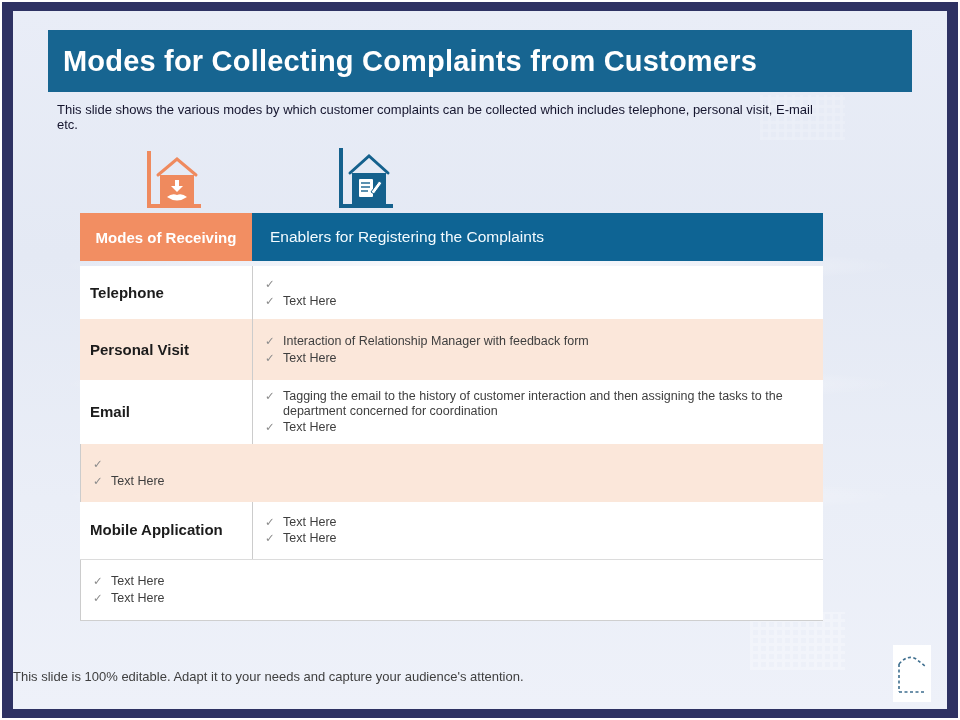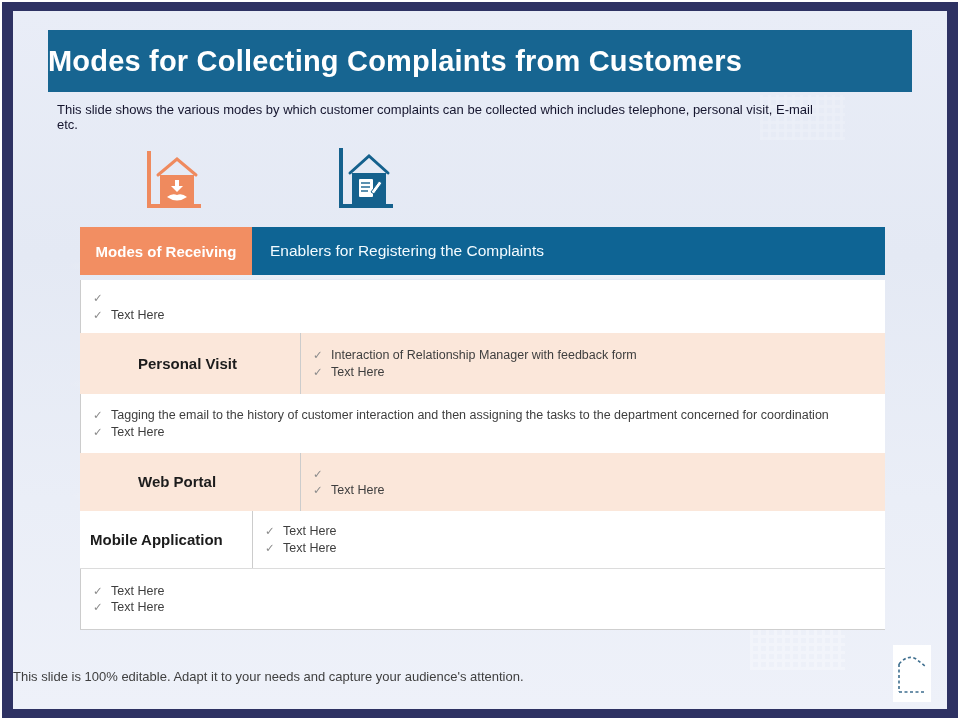--- a/index.html
+++ b/index.html
@@ -12,38 +12,38 @@
   .swoosh{position:absolute;left:0;width:100%;height:26px;pointer-events:none;
           background:radial-gradient(ellipse 60% 100% at 50% 50%,rgba(255,255,255,.85),rgba(255,255,255,0) 75%);}
   .sw1{top:242px;}.sw2{top:360px;}.sw3{top:472px;}
   .watermark{position:absolute;opacity:.28;pointer-events:none;
     background:repeating-linear-gradient(0deg,rgba(255,255,255,.9) 0 3px,transparent 3px 8px),
                repeating-linear-gradient(90deg,rgba(255,255,255,.9) 0 3px,transparent 3px 8px);}
   .wm-top{left:747px;top:84px;width:85px;height:45px;opacity:.18;}
   .wm-bottom{left:737px;top:601px;width:95px;height:58px;}
 
   .title-banner{position:absolute;left:35px;top:19px;width:864px;height:62px;
-    background:#176591;display:flex;align-items:center;box-sizing:border-box;}
+    background:#176591;display:flex;align-items:center;padding-left:15px;box-sizing:border-box;}
   .title-banner h1{margin:0;color:#ffffff;font-size:29px;font-weight:700;letter-spacing:.2px;}
   .subtitle{position:absolute;left:44px;top:91px;width:760px;
     color:#15152e;font-size:13px;font-weight:500;}
 
   .icon-box{position:absolute;}
   .icon-receiving{left:133px;top:139px;}
   .icon-registering{left:325px;top:136px;}
 
-  .table{position:absolute;left:67px;top:216px;width:805px;}
+  .table{position:absolute;left:67px;top:202px;width:743px;}
   .thead{display:flex;height:48px;}
   .th-left{width:172px;background:#f28e62;color:#ffffff;font-weight:700;font-size:15px;
     display:flex;align-items:center;justify-content:center;}
   .th-right{flex:1;background:#0e6494;color:#f3fbff;font-weight:400;font-size:15.5px;
     display:flex;align-items:center;padding-left:18px;}
   .rows{margin-top:5px;border-bottom:1px solid #cfcfcf;}
   .row{display:flex;background:#ffffff;}
-  .row.shaded{background:#fbe7da;padding-left:48px;}
+  .row.shaded{background:#fbe7da;}
   .row:nth-child(1){min-height:53px;}
   .row:nth-child(2){min-height:61px;}
   .row:nth-child(3){min-height:59px;}
   .row:nth-child(4){min-height:58px;}
   .row:nth-child(5){min-height:57px;}
   .row:nth-child(6){min-height:60px;border-top:1px solid #dcdcdc;}
   .mode{width:172px;box-sizing:border-box;padding:0 6px 0 10px;display:flex;align-items:center;
     color:#1c1c1c;font-weight:700;font-size:15px;line-height:1.2;}
   .items{flex:1;border-left:1px solid #cccccc;display:flex;flex-direction:column;
     justify-content:center;padding:8px 14px 8px 9px;box-sizing:border-box;}
@@ -99,20 +99,21 @@
     </svg>
   </div>
 
   <div class="table">
     <div class="thead">
       <div class="th-left">Modes of Receiving</div>
       <div class="th-right">Enablers for Registering the Complaints</div>
     </div>
     <div class="rows">
   <div class="row">
+    <div class="mode">Telephone</div>
     <div class="items">
             <div class="item">
               <span class="check">✓</span>
             </div>
             <div class="item">
               <span class="check">✓</span>
               <span class="itxt">Text Here</span>
             </div>
           </div>
   </div>
@@ -125,34 +126,34 @@
               <span class="itxt">Interaction of Relationship Manager with feedback form</span>
             </div>
             <div class="item">
               <span class="check">✓</span>
               <span class="itxt">Text Here</span>
             </div>
           </div>
   </div>
 
   <div class="row">
+    <div class="mode">Email</div>
     <div class="items">
             <div class="item">
               <span class="check">✓</span>
               <span class="itxt">Tagging the email to the history of customer interaction and then assigning the tasks to the department concerned for coordination</span>
             </div>
             <div class="item">
               <span class="check">✓</span>
               <span class="itxt">Text Here</span>
             </div>
           </div>
   </div>
 
   <div class="row shaded">
-    <div class="mode">Web Portal</div>
     <div class="items">
             <div class="item">
               <span class="check">✓</span>
             </div>
             <div class="item">
               <span class="check">✓</span>
               <span class="itxt">Text Here</span>
             </div>
           </div>
   </div>

